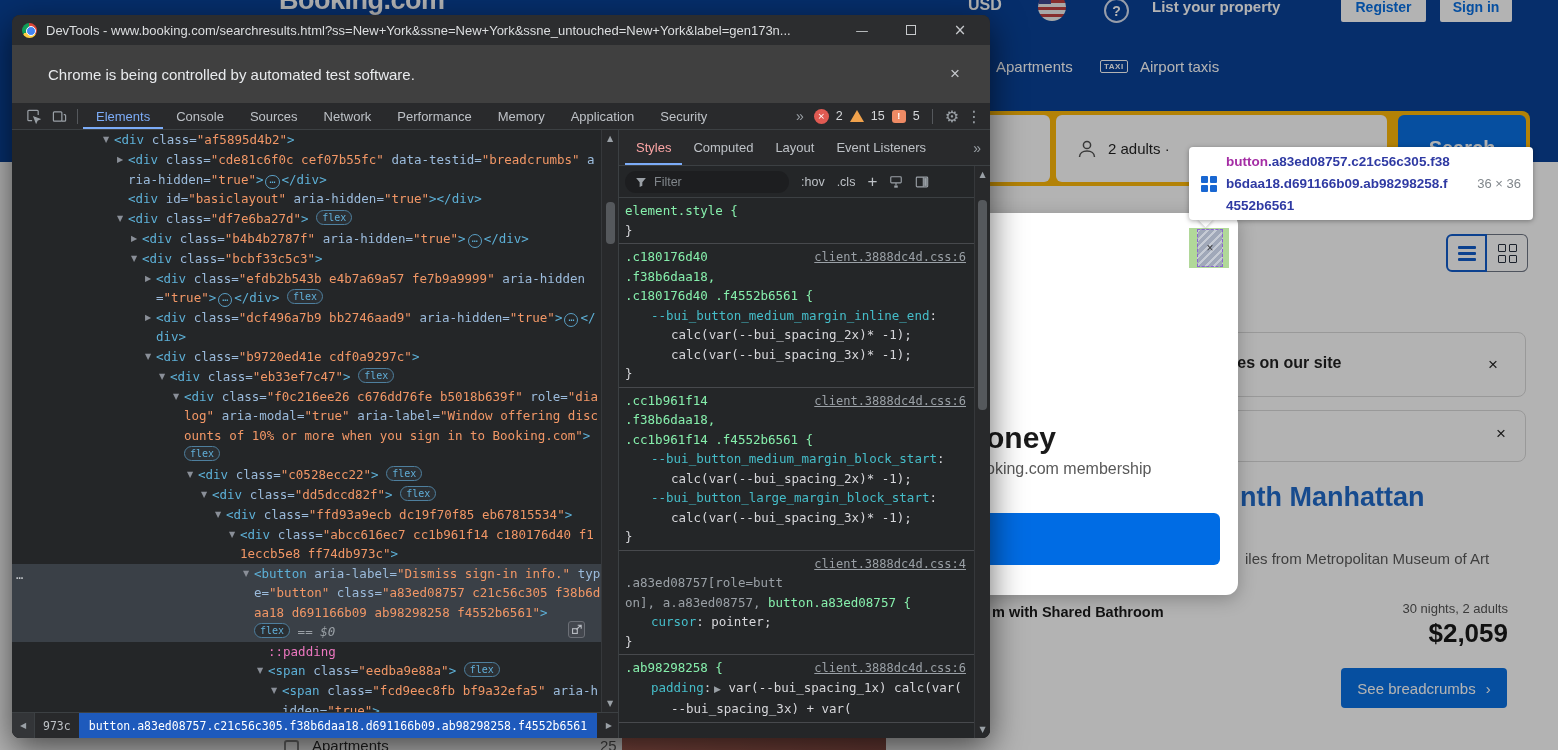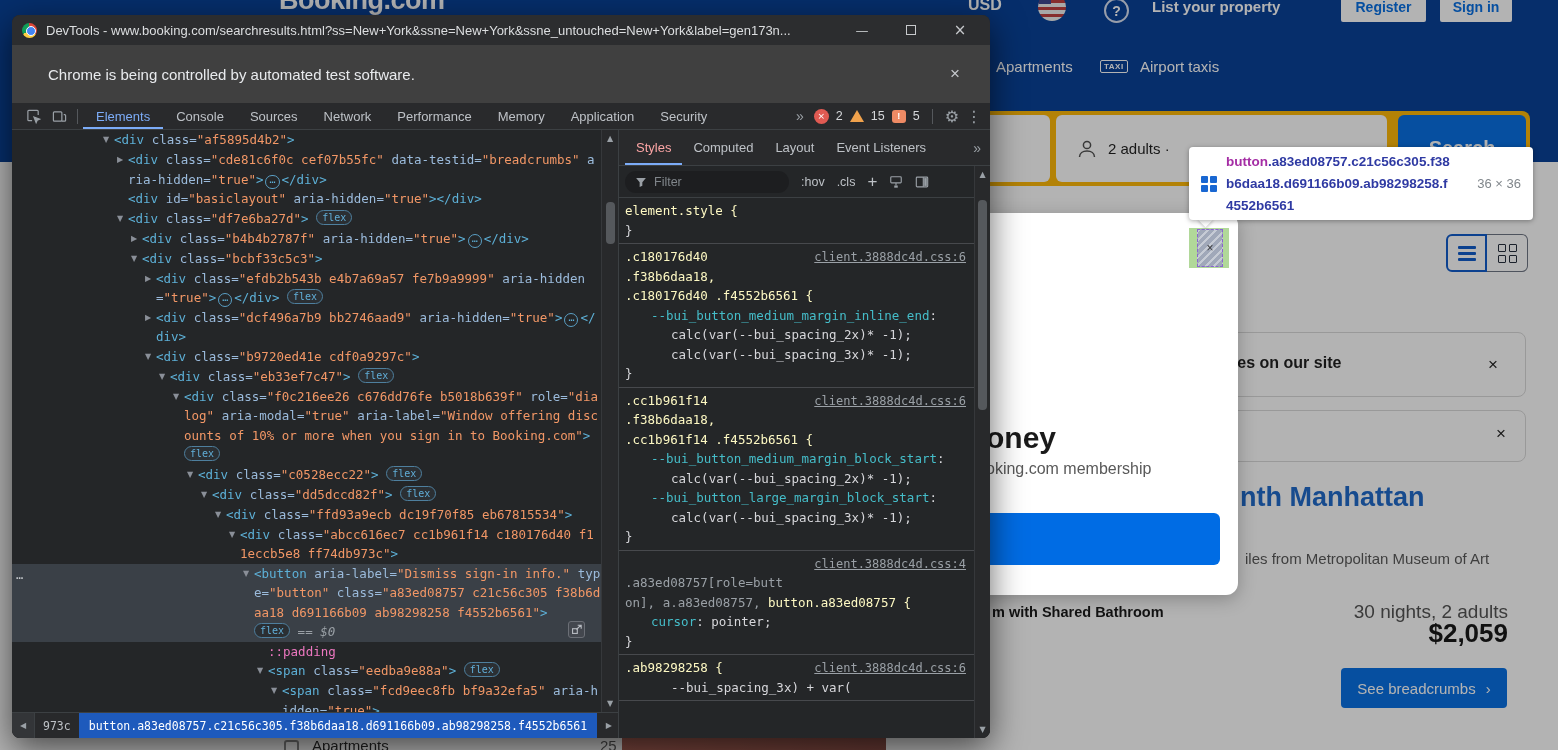--- a/index.html
+++ b/index.html
@@ -42,21 +42,21 @@
   
   .card { position:absolute; background:#fff; border:1px solid #d9d9d9; border-radius:8px; }
   .card1 { left:1140px; top:332px; width:386px; height:65px; }
   .card2 { left:1140px; top:410px; width:386px; height:52px; }
   .card-x { position:absolute; color:#1a1a1a; font-size:17px; }
   .banner-frag { position:absolute; left:1232px; top:354px; font-size:16px; font-weight:700; color:#1a1a1a; }
   
   .lst-title { position:absolute; left:1240px; top:482px; font-size:27px; font-weight:700; color:#1a66c9; }
   .lst-dist  { position:absolute; left:1245px; top:550px; font-size:15px; color:#555; }
   .lst-room  { position:absolute; left:992px;  top:604px; font-size:14.5px; font-weight:700; color:#141414; }
-  .lst-stay  { position:absolute; right:50px; top:601px; font-size:19px; color:#4f4f4f; }
+  .lst-stay  { position:absolute; right:50px; top:601px; font-size:13px; color:#4f4f4f; }
   .lst-price { position:absolute; right:50px; top:618px; font-size:26px; font-weight:700; color:#111; }
   .lst-cta   { position:absolute; left:1341px; top:668px; width:166px; height:40px; background:#006ce4; border-radius:4px;
                color:#fff; font-size:15px; display:flex; align-items:center; justify-content:center; gap:10px; }
   
   .chk { position:absolute; left:284px; top:740px; width:15px; height:15px; border:2px solid #8a8a8a; border-radius:3px; background:#fff; }
   .b-label { position:absolute; left:312px; top:737px; font-size:15px; color:#262626; }
   .b-count { position:absolute; left:600px; top:737px; font-size:15px; color:#595959; }
   .b-img { position:absolute; left:622px; top:736px; width:264px; height:14px; background:linear-gradient(90deg,#a85c50,#8a4a42); }
   
   .dim { position:absolute; inset:0; background:rgba(18,18,18,0.32); z-index:5; }
@@ -158,21 +158,21 @@
   .stab.active { color:#fca5a5; box-shadow:inset 0 -2px 0 #7cacf8; }
   .sbar { height:32px; border-bottom:1px solid #3c4043; display:flex; align-items:center; gap:12px; padding:0 22px 0 6px; }
   .sfilter { width:164px; height:22px; background:#1d1e20; border-radius:11px; display:flex; align-items:center;
              gap:7px; padding:0 10px; color:#80868b; font-size:12.5px; }
   .stool { color:#bdc1c6; font-size:12.5px; }
   .splus { font-size:17px; color:#bdc1c6; }
   .srules { position:absolute; left:0; right:16px; top:68px; bottom:0; overflow:hidden;
             font-family:"DejaVu Sans Mono",monospace; font-size:12.5px; line-height:19.5px; color:#d7d7db; }
   .rule { position:relative; border-bottom:1px solid #47494d; padding:3px 6px; }
   .rline { min-height:19.5px; }
-  .rsel { color:#fef9c3; }
+  .rsel { color:#86efac; }
   .rsel.m { color:#9aa0a6; }
   .rlink { position:absolute; top:4px; right:8px; color:#9aa0a6; text-decoration:underline; font-size:12px; }
   .prop { padding-left:26px; }
   .pn { color:#45bdc9; }
   .pv { color:#d7d7db; }
   .parrow { color:#9aa0a6; font-size:9px; font-family:"DejaVu Sans",sans-serif; }
   .pcont { padding-left:46px; }
   .sscroll { position:absolute; right:0; top:36px; bottom:0; width:16px; background:#28292b; border-left:1px solid #36383b; }
   .sthumb { position:absolute; left:3px; top:34px; width:9px; height:210px; background:#55585c; border-radius:4px; }
   svg { display:block; }
@@ -530,20 +530,21 @@
               <span class="rlink">client.3888dc4d.css:4</span>
               <div class="rline"></div>
               <div class="rline"><span class="rsel m">.a83ed08757[role=butt</span></div>
               <div class="rline"><span class="rsel m">on], a.a83ed08757, </span><span class="rsel">button.a83ed08757 {</span></div>
               <div class="prop"><span class="pn">cursor</span><span class="pv">:</span><span class="pv"> pointer;</span></div>
               <div class="rline">}</div>
             </div>
             <div class="rule">
               <span class="rlink">client.3888dc4d.css:6</span>
               <div class="rline"><span class="rsel">.ab98298258 {</span></div>
+              <div class="prop"><span class="pn">padding</span><span class="pv">:</span><span class="parrow"> ▶</span><span class="pv"> var(--bui_spacing_1x) calc(var(</span></div>
               <div class="pcont">--bui_spacing_3x) + var(</div>
             </div>
           </div>
         <div class="sscroll">
           <span class="sarrow" style="top:4px;">▲</span>
           <span class="sthumb"></span>
           <span class="sarrow" style="bottom:4px;">▼</span>
         </div>
       </div>
     </div>

